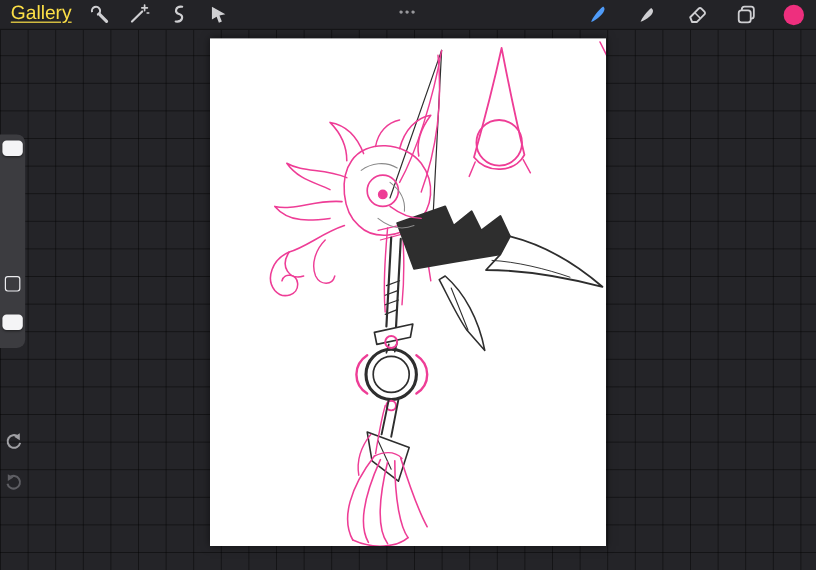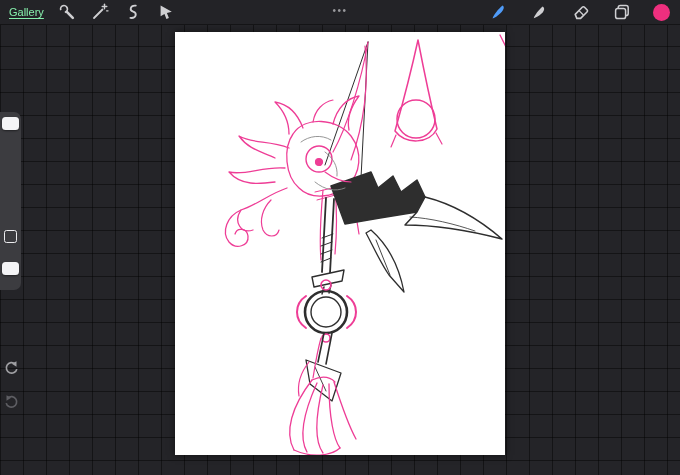--- a/index.html
+++ b/index.html
@@ -11,21 +11,21 @@
       linear-gradient(to right, rgba(0,0,0,0.45) 1px, transparent 1px),
       linear-gradient(to bottom, rgba(0,0,0,0.45) 1px, transparent 1px);
     background-size:23px 23px;
   }
   .topbar{
     position:absolute;top:0;left:0;right:0;height:24px;
     background:#232327;border-bottom:1px solid #141416;
     display:flex;align-items:center;z-index:20;
   }
   .left-tools{display:flex;align-items:center;gap:13px;padding-left:9px;}
-  .gallery{font-size:11px;color:#86efac;text-decoration:underline;text-underline-offset:2px;cursor:pointer;}
+  .gallery{font-size:16px;color:#fde047;text-decoration:underline;text-underline-offset:2px;cursor:pointer;}
   .tb-icon{width:20px;height:20px;display:flex;align-items:center;justify-content:center;}
   .tb-icon svg{display:block;}
   .center-dots{
     position:absolute;left:50%;top:0;transform:translateX(-50%);
     height:24px;line-height:22px;color:#98989c;font-size:10px;letter-spacing:1.5px;cursor:pointer;
   }
   .right-tools{margin-left:auto;display:flex;align-items:center;gap:21px;padding-right:10px;}
   .swatch{width:17px;height:17px;border-radius:50%;background:#ee2f7e;cursor:pointer;}
   .canvas{
     position:absolute;left:175px;top:32px;width:330px;height:423px;

